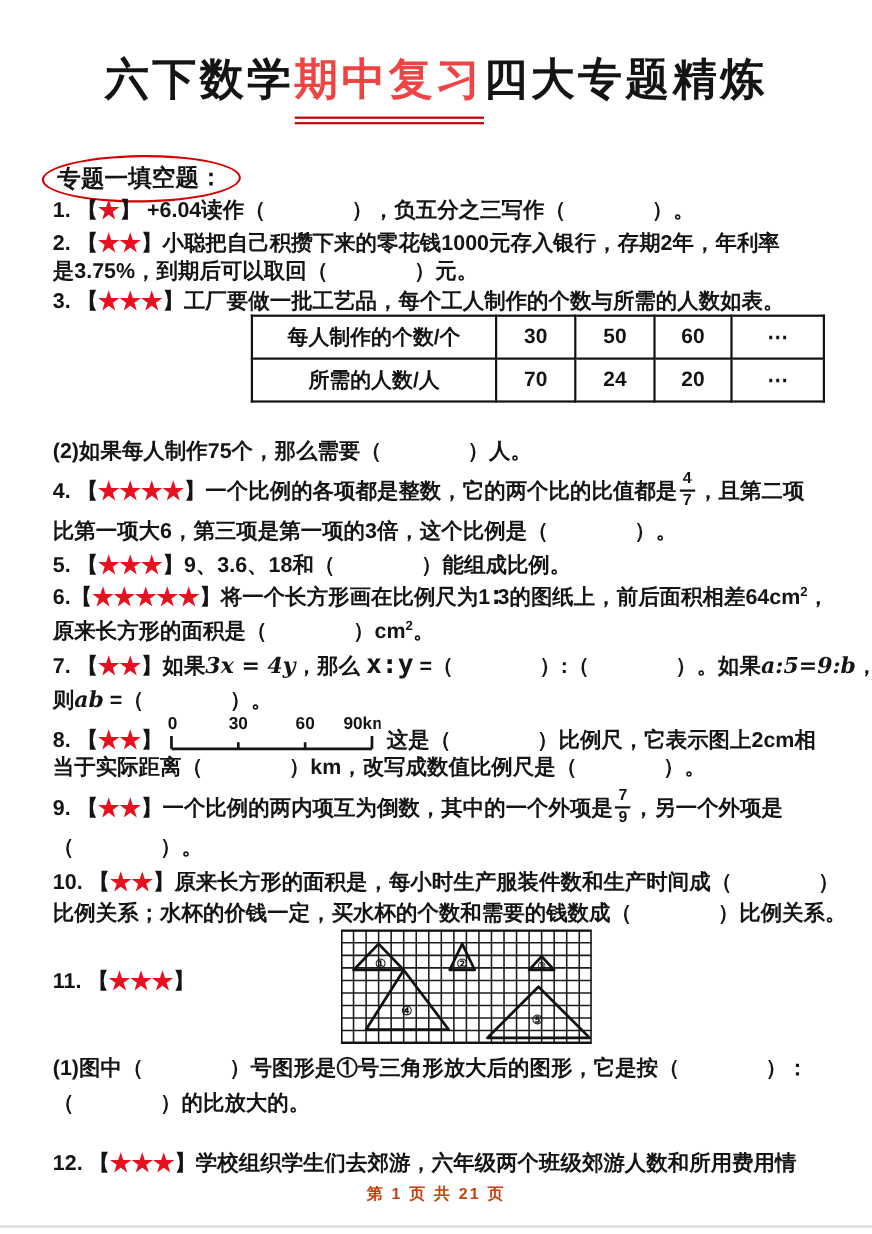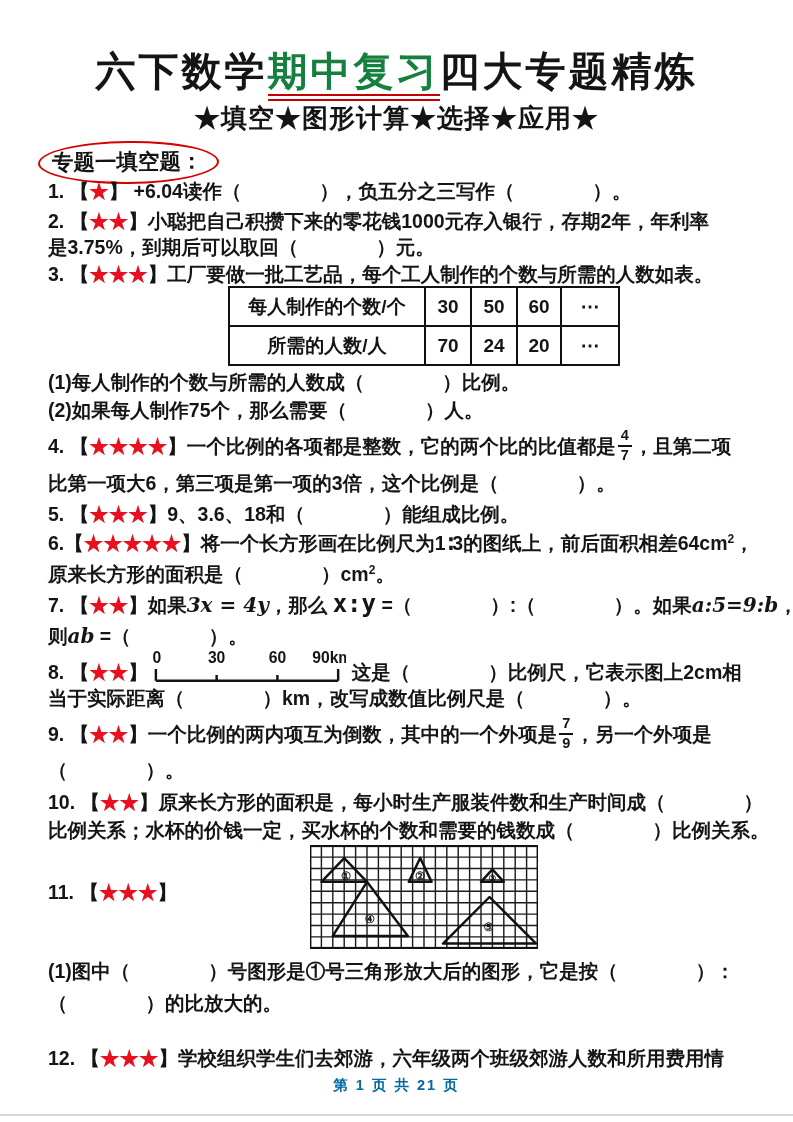--- a/index.html
+++ b/index.html
@@ -7,56 +7,55 @@
        font-family:"Liberation Sans",sans-serif;color:#141414;}
   .page{position:absolute;inset:0;background:#fff;}
   
   .ln{position:absolute;left:48px;white-space:pre;font-size:19.5px;
       font-weight:bold;line-height:27px;color:#151515;}
   .stars{color:#e8101e;}
   .bk{color:#141414;}
   
   .title{position:absolute;top:44px;left:0;width:100%;text-align:center;
          font-size:40px;font-weight:bold;letter-spacing:3px;white-space:pre;}
-  .title .hl{color:#15803d;border-bottom:7px double #c40000;padding-bottom:1px;}
+  .title .hl{color:#ef4444;border-bottom:7px double #c40000;padding-bottom:12px;}
   .subtitle{position:absolute;top:101px;left:0;width:100%;text-align:center;
             font-size:26px;font-weight:bold;letter-spacing:1px;}
   .sect{position:absolute;top:141px;left:38px;}
   .sect .ellipse{display:inline-block;border:2.5px solid #d40000;border-radius:50%;
                  padding:4px 14px 6px 12px;font-size:21.5px;font-weight:bold;
                  transform:rotate(-0.6deg);}
   
   .qtable{position:absolute;left:228px;top:286px;border-collapse:collapse;}
   .qtable td{border:2.4px solid #111;text-align:center;vertical-align:middle;
-             font-weight:bold;font-size:19px;height:37px;padding:0 4px;}
+             font-weight:bold;font-size:19px;height:37px;padding:0 17px;}
   .c0{width:186px;}.c1{width:36px;}.c2{width:36px;}.c3{width:34px;}.c4{width:48px;}
   
   .frac{display:inline-block;vertical-align:middle;text-align:center;
         font-size:14.5px;line-height:1.1;font-weight:bold;margin:0 2px;
         transform:translateY(-2px);}
   .frac .fn{display:block;border-bottom:2px solid #111;padding:0 3px 1px;}
   .frac .fd{display:block;padding:1px 3px 0;}
   sup.sq{font-size:12px;vertical-align:super;line-height:0;}
   .math{font-family:"DejaVu Serif",serif;font-style:italic;font-weight:bold;font-size:20px;}
   .mono{font-family:"DejaVu Sans Mono",monospace;font-weight:bold;font-size:24px;}
   .rulersvg{vertical-align:-11px;margin:0 6px 0 2px;}
   .gridfig{position:absolute;left:310px;top:845px;}
   .footer{position:absolute;top:1076px;left:0;width:100%;text-align:center;
-          font-size:14.5px;font-weight:bold;color:#0369a1;letter-spacing:2px;}
+          font-size:14.5px;font-weight:bold;color:#c2410c;letter-spacing:2px;}
   .edge{position:absolute;top:1114px;left:0;width:100%;height:2px;background:#dadada;}
   svg text{font-family:"Liberation Sans",sans-serif;}
 </style>
 </head>
 <body>
 
 <div class="page">
 
   <div class="title"><span>六下数学</span><span class="hl">期中复习</span><span>四大专题精炼</span></div>
 
-  <div class="subtitle">★填空★图形计算★选择★应用★</div>
 
   <div class="sect">
     <span class="ellipse">专题一填空题：</span>
   </div>
 
   <div class="ln" style="top:178px"><span>1. </span><span class="bk">【</span><span class="stars">★</span><span class="bk">】</span><span> +6.04读作（　　　　），负五分之三写作（　　　　）。</span></div>
 
   <div class="ln" style="top:208px"><span>2. </span><span class="bk">【</span><span class="stars">★★</span><span class="bk">】</span><span>小聪把自己积攒下来的零花钱1000元存入银行，存期2年，年利率</span></div>
   <div class="ln" style="top:234px">是3.75%，到期后可以取回（　　　　）元。</div>
 
@@ -74,21 +73,20 @@
     <tr>
       <td class="c0">所需的人数/人</td>
       <td class="c1">70</td>
       <td class="c2">24</td>
       <td class="c3">20</td>
       <td class="c4">⋯</td>
     </tr>
   </tbody>
     </table>
 
-  <div class="ln" style="top:369px">(1)每人制作的个数与所需的人数成（　　　　）比例。</div>
   <div class="ln" style="top:397px">(2)如果每人制作75个，那么需要（　　　　）人。</div>
 
   <div class="ln" style="top:430px"><span>4. </span><span class="bk">【</span><span class="stars">★★★★</span><span class="bk">】</span><span>一个比例的各项都是整数，它的两个比的比值都是</span><span class="frac"><span class="fn">4</span><span class="fd">7</span></span><span>，且第二项</span></div>
   <div class="ln" style="top:470px">比第一项大6，第三项是第一项的3倍，这个比例是（　　　　）。</div>
 
   <div class="ln" style="top:501px"><span>5. </span><span class="bk">【</span><span class="stars">★★★</span><span class="bk">】</span><span>9、3.6、18和（　　　　）能组成比例。</span></div>
 
   <div class="ln" style="top:530px"><span>6.</span><span class="bk">【</span><span class="stars">★★★★★</span><span class="bk">】</span><span>将一个长方形画在比例尺为1∶3的图纸上，前后面积相差64cm</span><sup class="sq">2</sup><span>，</span></div>
   <div class="ln" style="top:561px"><span>原来长方形的面积是（　　　　）cm</span><sup class="sq">2</sup><span>。</span></div>
 

